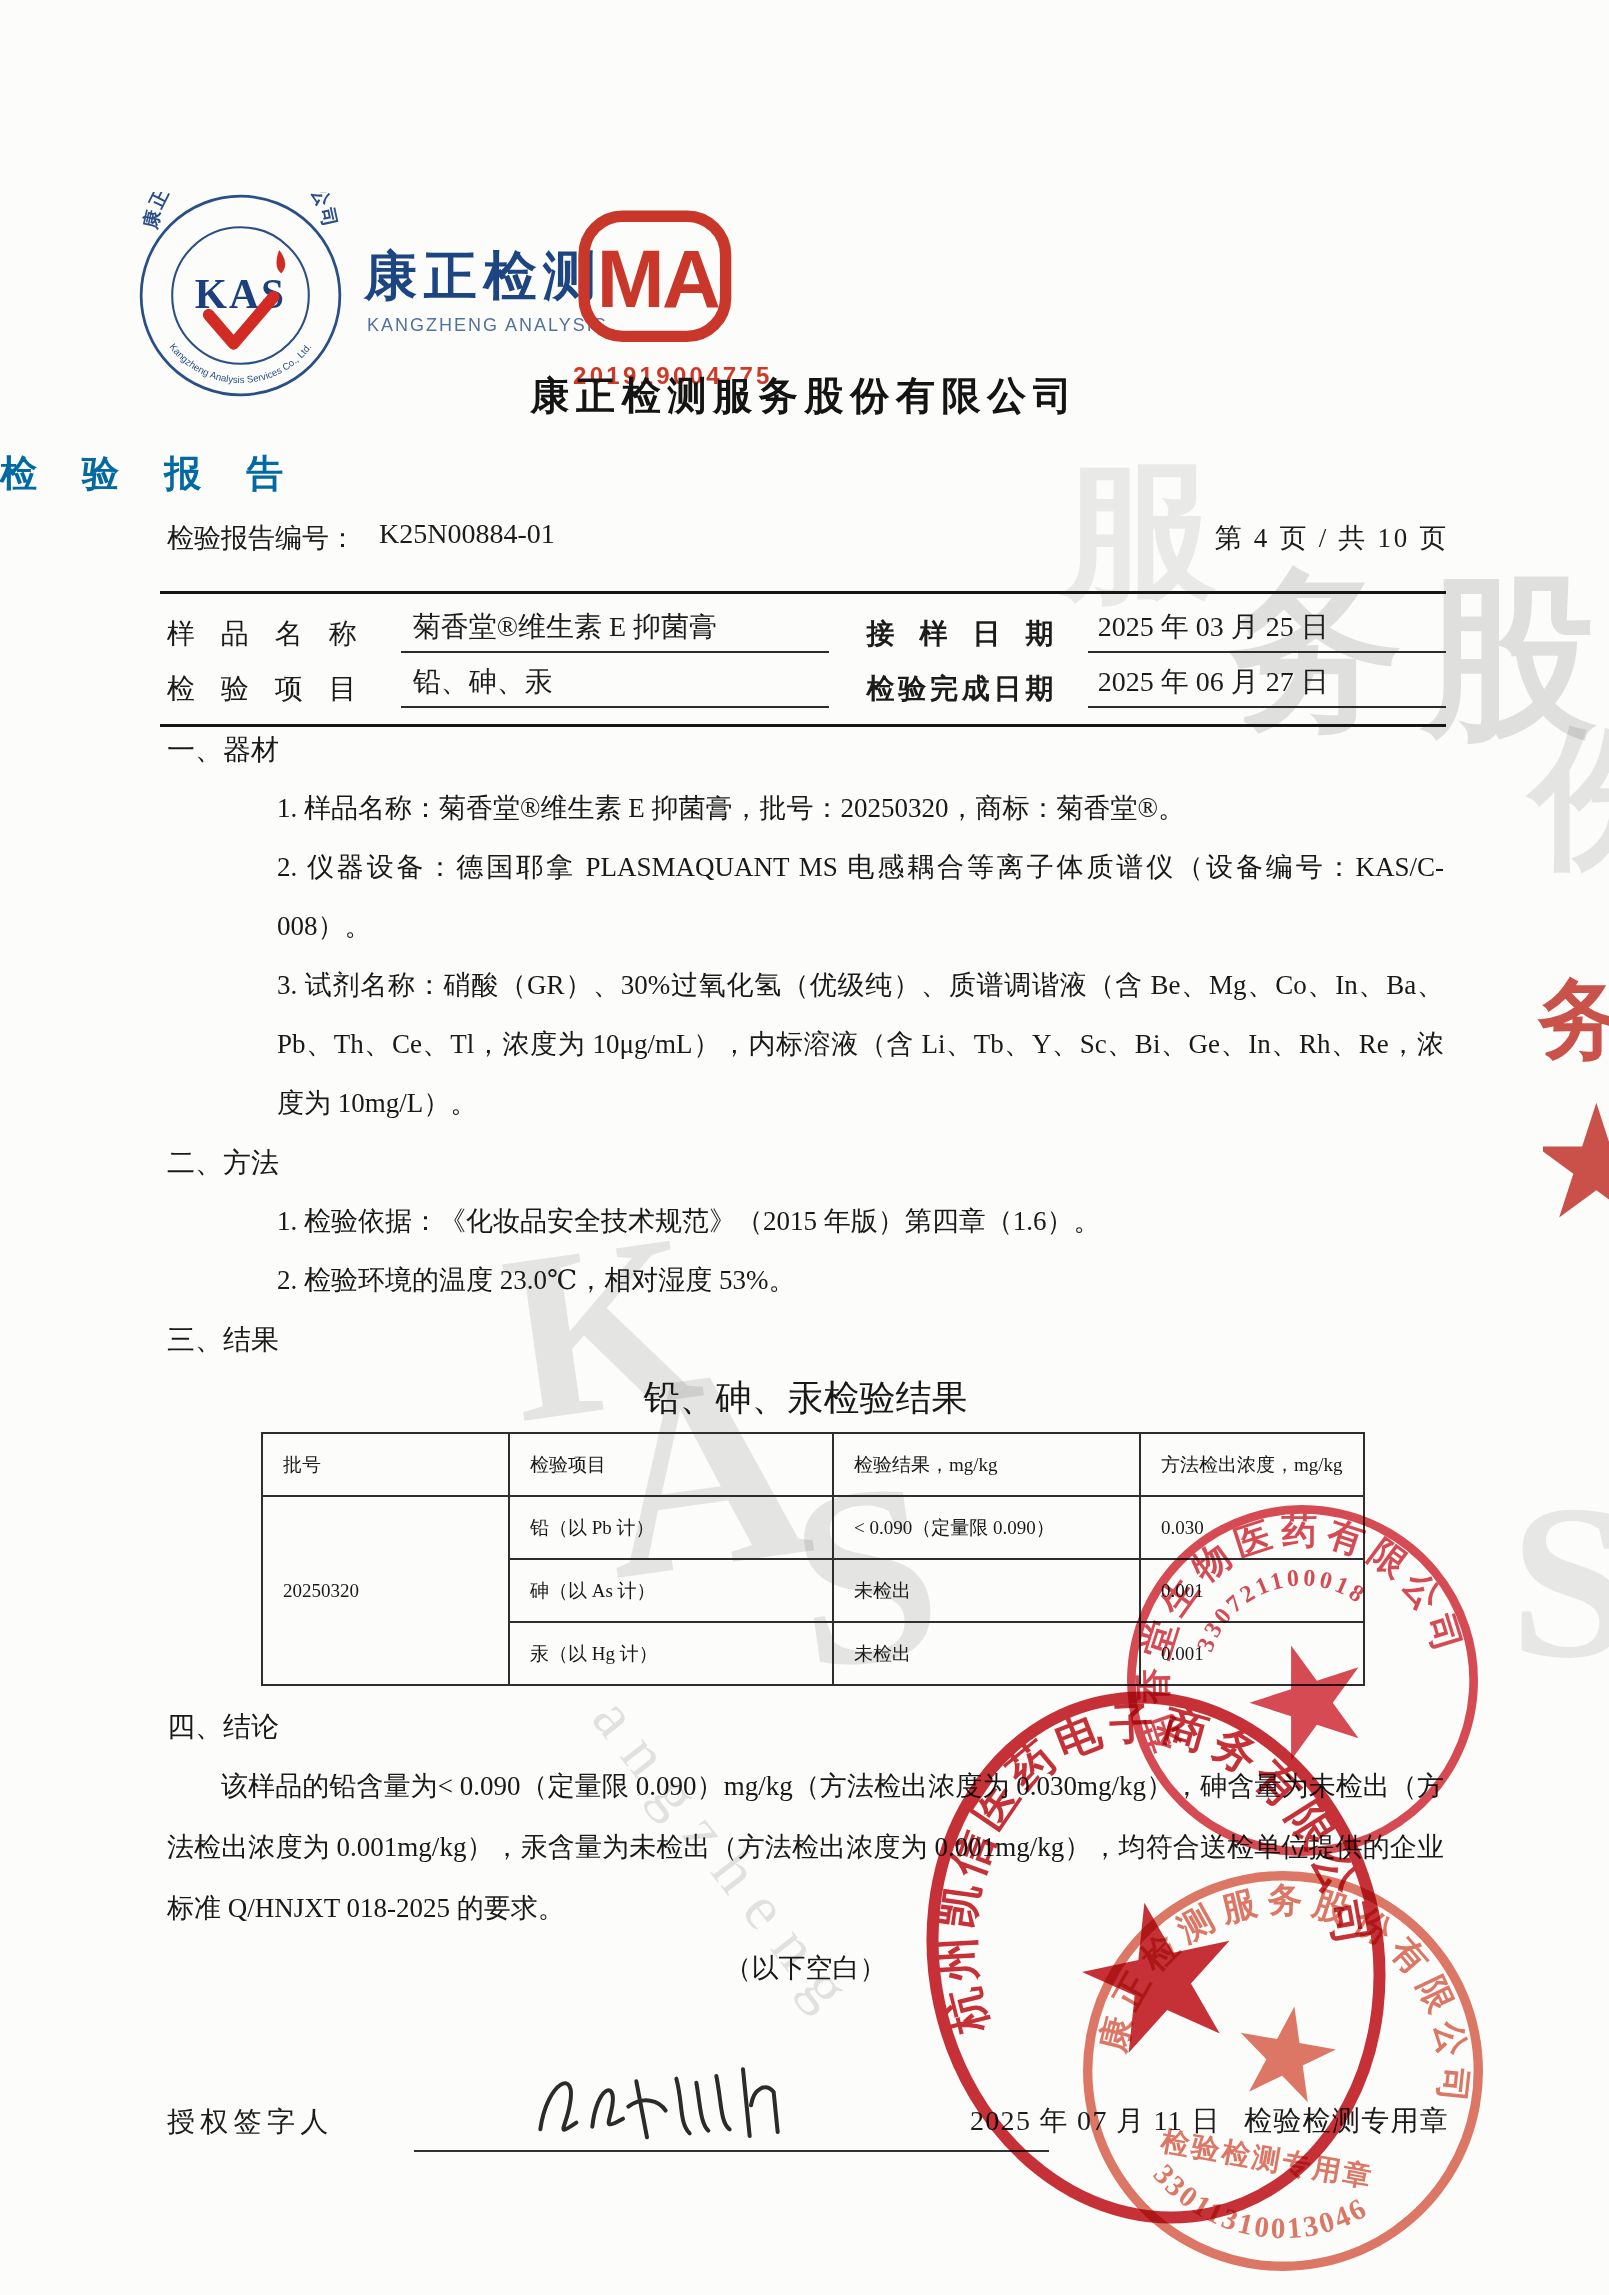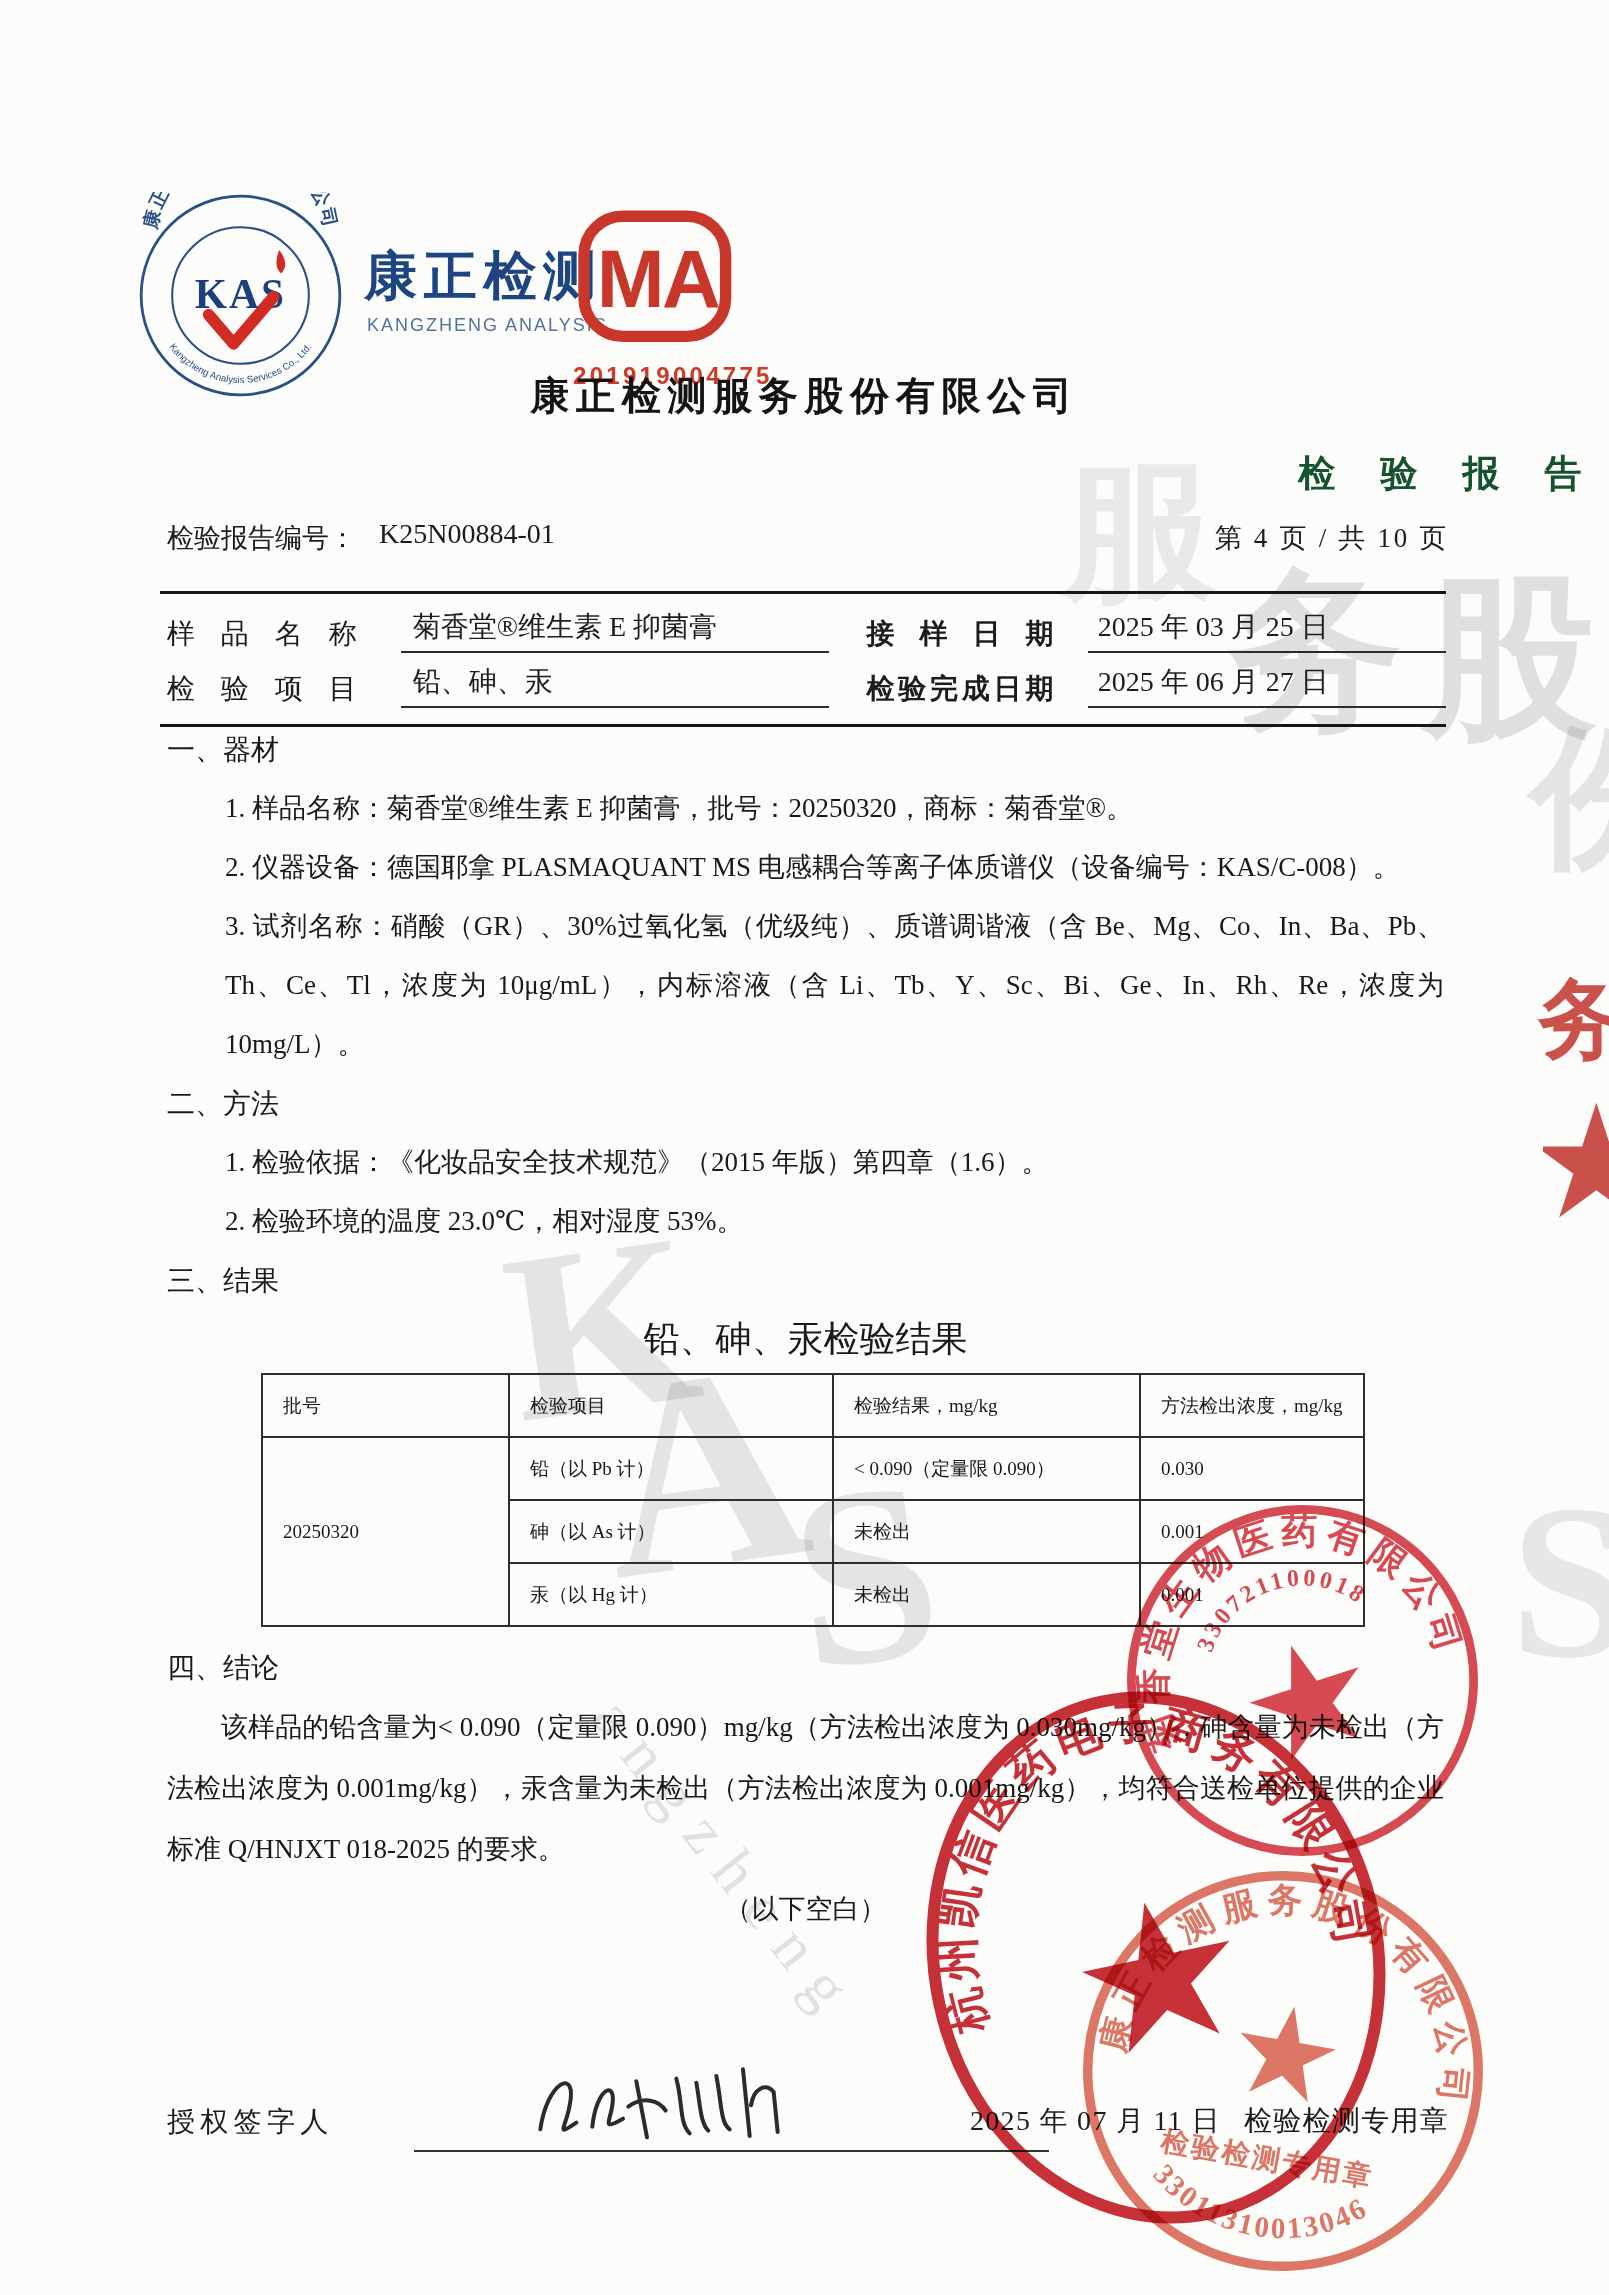--- a/index.html
+++ b/index.html
@@ -11,36 +11,36 @@
   }
   .abs{position:absolute;}
   
   .wm{position:absolute;color:#000;font-family:"Liberation Serif",serif;font-weight:bold;pointer-events:none;}
   
   .brand-cn{font-family:"Liberation Sans",sans-serif;font-weight:bold;font-size:53px;color:#1c4581;letter-spacing:6.7px;}
   .brand-en{font-family:"Liberation Sans",sans-serif;font-size:18px;color:#53719e;letter-spacing:2px;}
   .cma-number{font-family:"Liberation Sans",sans-serif;font-weight:bold;font-size:24px;color:#cf3a28;letter-spacing:3.3px;}
   .company-title{left:0;right:0;top:369px;text-align:center;font-family:"Liberation Sans",sans-serif;
     font-weight:700;font-size:39px;letter-spacing:6.7px;color:#141414;}
-  .report-title{left:0;right:10px;top:449px;text-align:right;font-family:"Liberation Sans",sans-serif;
-    font-weight:700;font-size:37px;letter-spacing:17.4px;color:#14532d;}
+  .report-title{left:0;right:10px;top:449px;text-align:left;font-family:"Liberation Sans",sans-serif;
+    font-weight:700;font-size:37px;letter-spacing:17.4px;color:#0369a1;}
   .meta-label{left:167px;top:520px;font-size:27px;}
   .meta-value{left:379px;top:518px;font-size:28px;}
   .page-info{right:160px;top:520px;font-size:27px;letter-spacing:2.7px;}
   
   .info-block{left:160px;top:591px;width:1286px;border-top:3.3px solid #161616;border-bottom:3.3px solid #161616;padding:4px 0 16px 0;}
   .info-row{display:flex;align-items:flex-end;height:55px;font-size:28px;}
   .jlabel{display:inline-block;width:190px;margin-left:6.7px;text-align:justify;text-align-last:justify;}
   .ivalue{display:inline-block;width:414px;margin-left:44px;padding:0 2.7px 5.3px 12px;border-bottom:2px solid #2c2c2c;white-space:nowrap;overflow:hidden;}
   .jlabel2{display:inline-block;width:187px;margin-left:37px;text-align:justify;text-align-last:justify;font-weight:bold;}
   .ivalue2{display:inline-block;flex:1;margin-left:35px;padding:0 2.7px 5.3px 9.4px;border-bottom:2px solid #2c2c2c;white-space:nowrap;overflow:hidden;}
   
   .body-copy{left:167px;top:720px;width:1277px;font-size:27px;line-height:59px;color:#191919;}
   .sec-title{font-size:28px;}
-  .item{margin-left:58px;text-align:justify;}
+  .item{margin-left:110px;text-align:justify;}
   .tbl-caption{text-align:center;font-size:36px;}
   table.results{border-collapse:collapse;margin:4px 0 0 94px;width:1102px;table-layout:fixed;}
   table.results td{border:2px solid #2e2e2e;text-align:left;font-size:19px;height:61px;padding:0 20px;}
   .concl{ text-align:justify;text-indent:2em;line-height:61px;}
   .blank-note{text-align:center;}
   
   .signer-label{left:167px;top:2103px;font-size:28px;letter-spacing:5.3px;}
   .sig-line{left:414px;top:2150px;width:635px;border-top:2px solid #333;}
   .foot-date{left:970px;top:2102px;font-size:28px;letter-spacing:1.3px;}
   .foot-caption{left:1244px;top:2102px;font-size:28px;letter-spacing:1.3px;}

